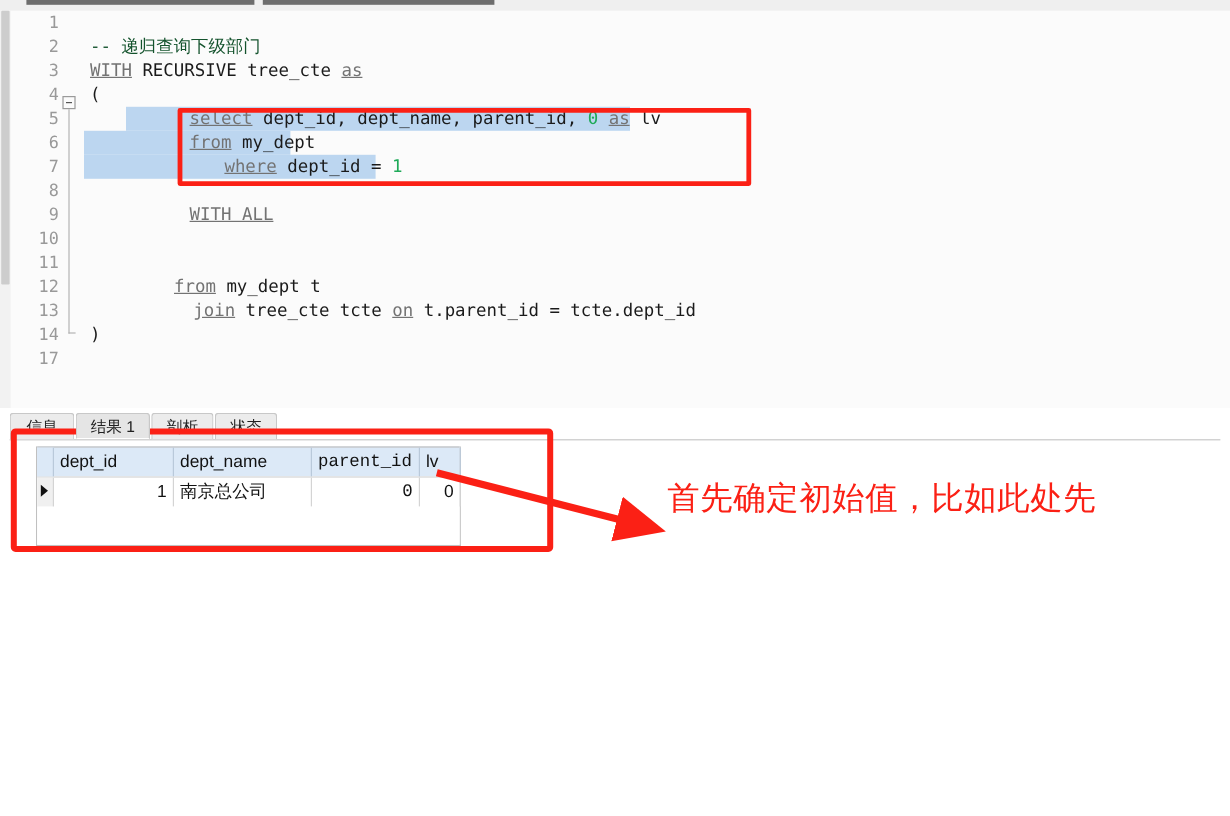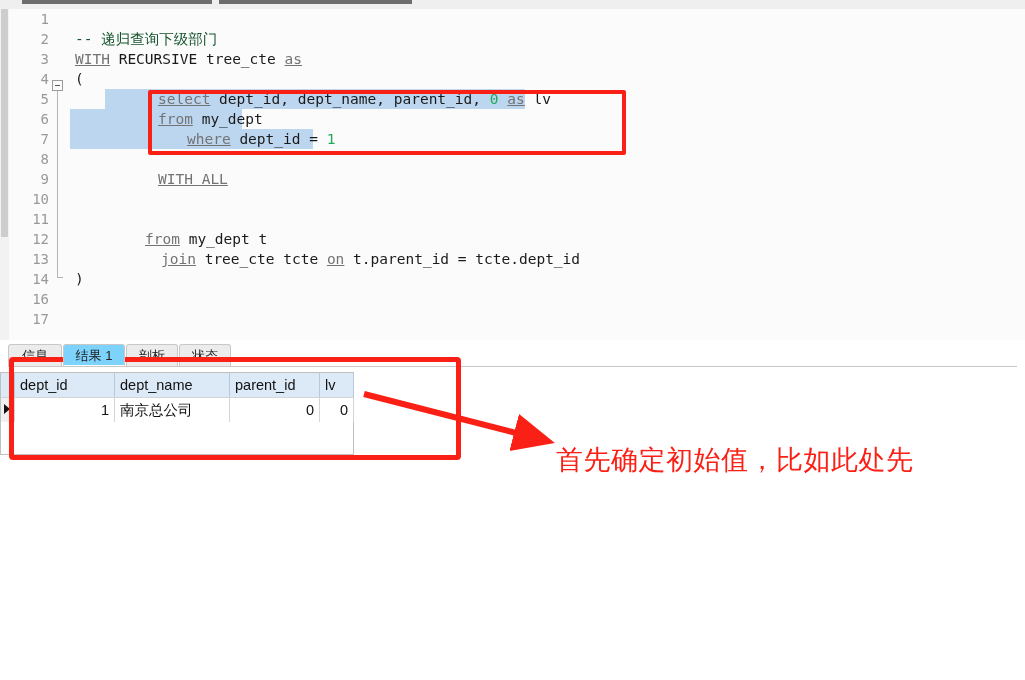--- a/index.html
+++ b/index.html
@@ -157,33 +157,33 @@
     border-bottom: none;
     color: #202020;
     font-family: "Liberation Sans", sans-serif;
     font-size: 13px;
     line-height: 21px;
     text-align: center;
     border-top-left-radius: 3px;
     border-top-right-radius: 3px;
   }
   .tab.active {
-    background: #7dd3fc;
+    background: #e5e5e5;
     border-bottom: 1px solid #ffffff;
     z-index: 3;
   }
   #tab-info   { left: 0px;   width: 54px; }
   #tab-result { left: 55px;  width: 62px; }
   #tab-profile{ left: 118px; width: 52px; }
   #tab-status { left: 171px; width: 52px; }
 
   
   #grid {
     position: absolute;
-    left: 0; top: 32px;
+    left: 30px; top: 32px;
     width: 354px;
     font-family: "Liberation Sans", sans-serif;
     font-size: 14.5px;
     border: 1px solid #c0c0c0;
     border-top: none;
     box-sizing: border-box;
   }
   #grid-head {
     display: flex;
     height: 24px;
@@ -219,21 +219,21 @@
   #row-caret {
     position: absolute;
     left: 3px; top: 6px;
     width: 0; height: 0;
     border-left: 6px solid #111;
     border-top: 5px solid transparent;
     border-bottom: 5px solid transparent;
   }
   .c-deptid   { width: 100px; flex: 0 0 100px; }
   .c-deptname { width: 115px; flex: 0 0 115px; }
-  .c-parentid { width: 90px;  flex: 0 0 90px; }
+  .c-parentid { width: 90px;  flex: 0 0 90px; font-family: Liberation Mono, monospace; }
   .c-lv       { width: 34px;  flex: 0 0 34px; }
   .num-right  { text-align: right; }
   #grid-empty {
     height: 32px;
     background: #ffffff;
   }
 
   
   #grid-redbox {
     position: absolute;
@@ -255,21 +255,20 @@
   
   #annotation {
     position: absolute;
     left: 556px; top: 398px;
     width: 450px;
     color: #fb2015;
     font-family: "DejaVu Sans", sans-serif;
     font-size: 27px;
     line-height: 36px;
     letter-spacing: 0.5px;
-    margin-top: 44px;
   }
   #annotation .ln { display: block; white-space: nowrap; }
 </style>
 </head>
 <body>
 
 <div id="top-strip">
   <div class="top-bar-seg" id="top-bar-seg-1"></div>
   <div class="top-bar-seg" id="top-bar-seg-2"></div>
 </div>
@@ -353,24 +352,20 @@
       <span class="lineno">13</span>
       <span class="code-text" style="left:152px;"><span class="kw">join</span> tree_cte tcte <span class="kw">on</span> t.parent_id = tcte.dept_id</span>
     </div>
 
     <div class="code-line">
       <span class="lineno">14</span>
       <span class="code-text">)</span>
     </div>
 
 
-    <div class="code-line">
-      <span class="lineno">16</span>
-      <span class="code-text"></span>
-    </div>
 
     <div class="code-line">
       <span class="lineno">17</span>
       <span class="code-text"></span>
     </div>
 
   </div>
 
   <div id="code-redbox"></div>
 </div>

